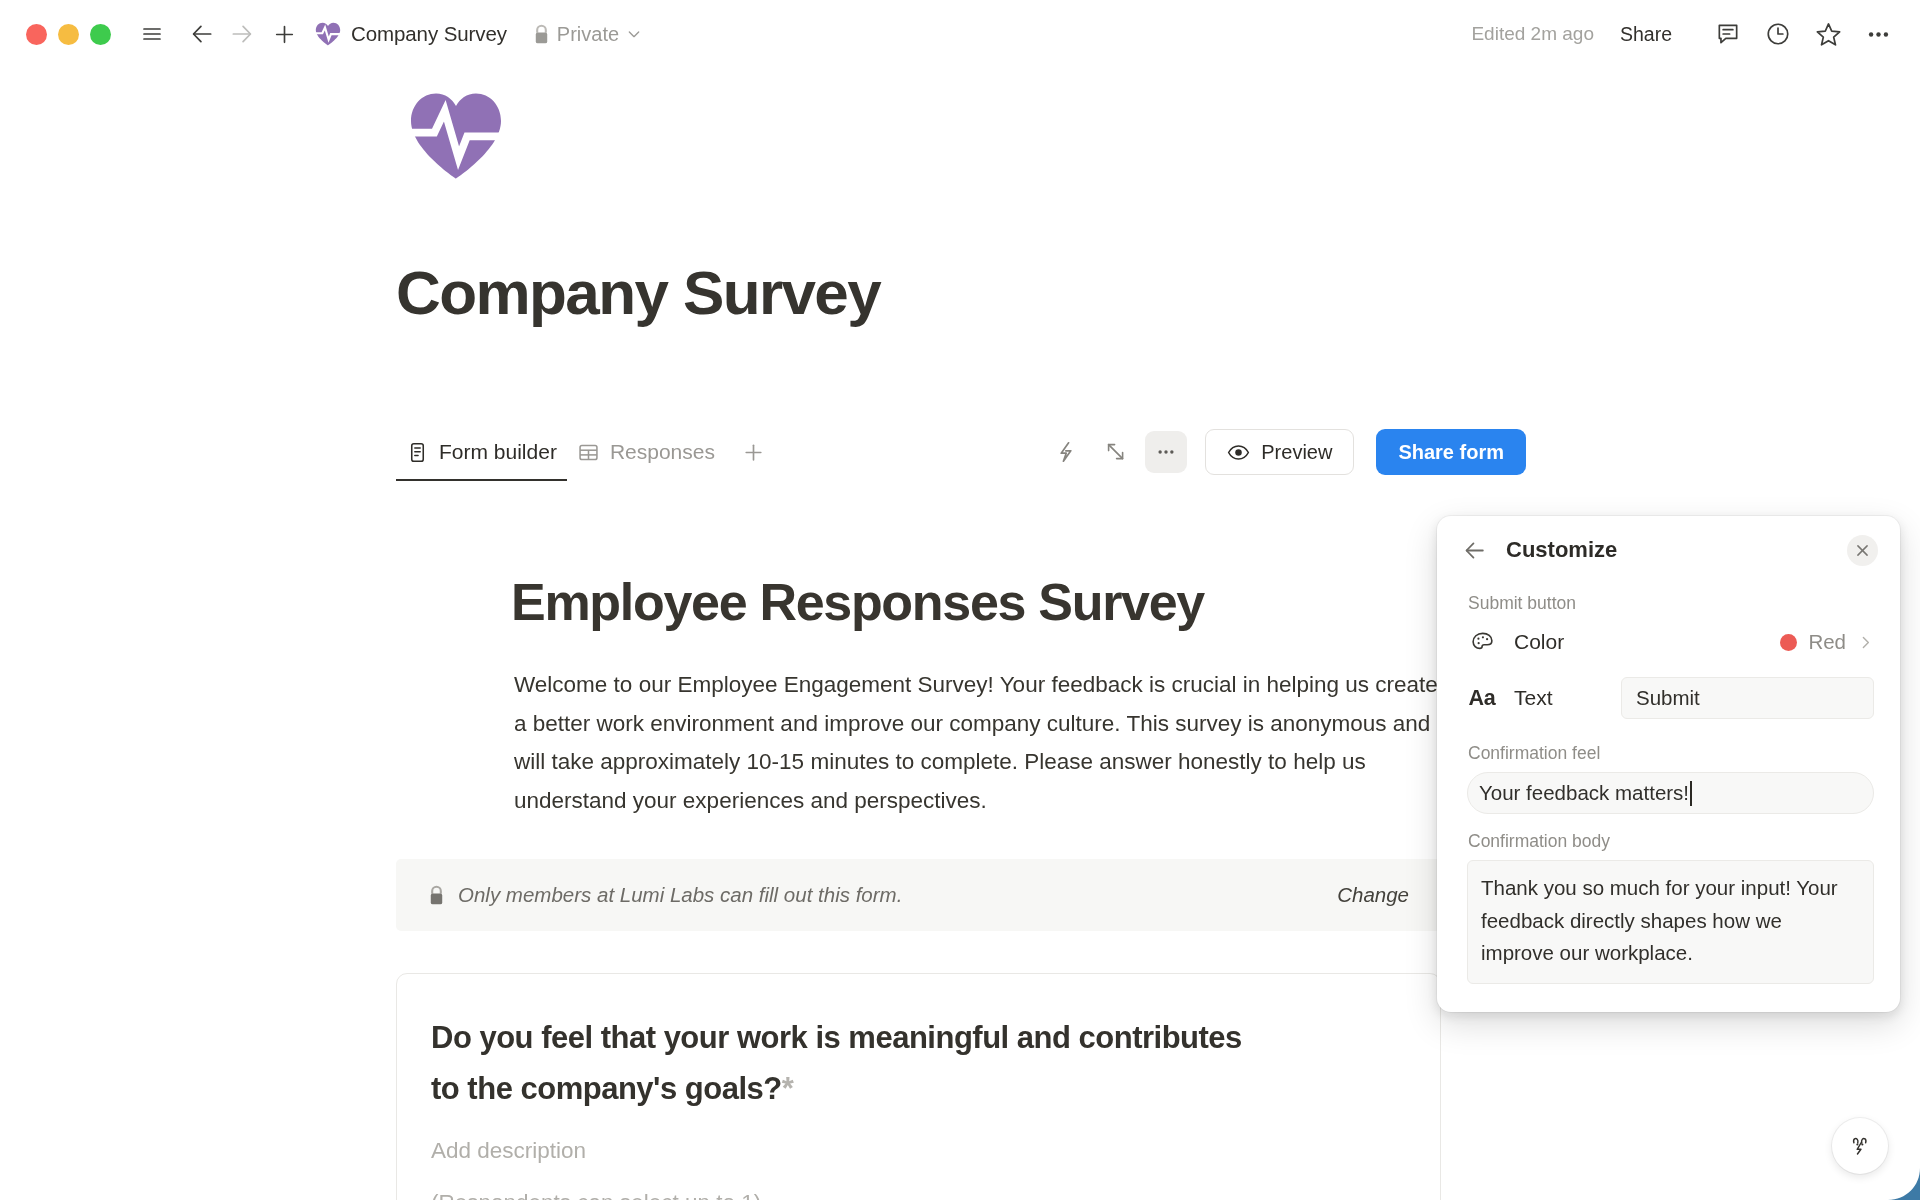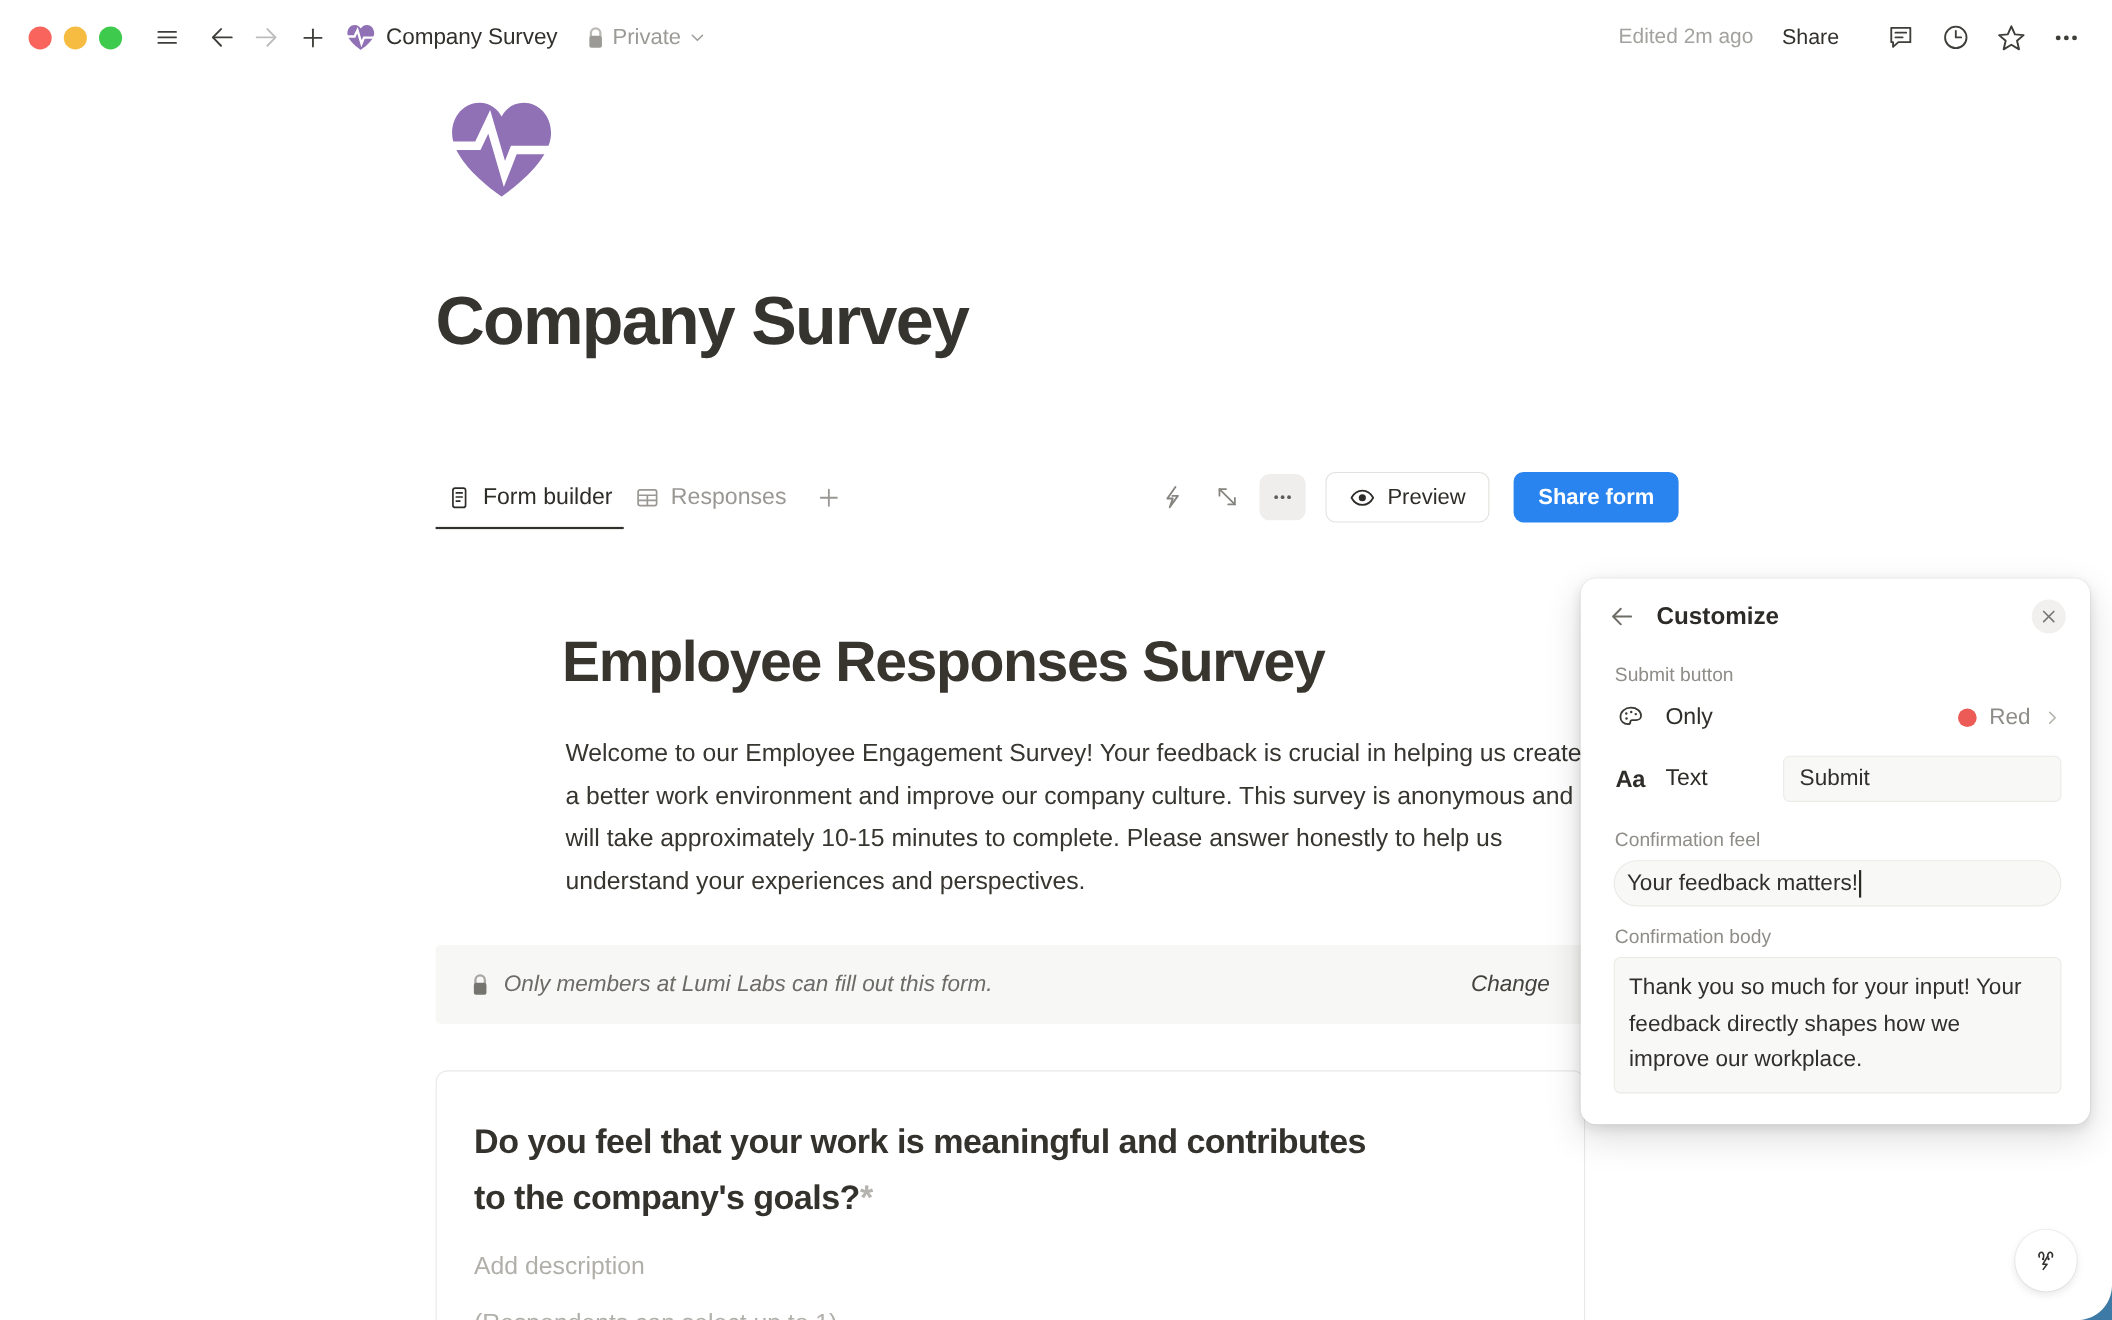--- a/index.html
+++ b/index.html
@@ -235,21 +235,21 @@
   }
   #question-hint {
     margin-top: 26px;
     font-size: 22.5px;
     color: #b1afaa;
   }
 
   
   #customize-panel {
     position: absolute;
-    left: 1437px; top: 458px;
+    left: 1437px; top: 448px;
     width: 463px;
     background: #ffffff;
     border-radius: 14px;
     box-shadow: 0 0 0 1px rgba(15,15,15,0.045),
                 0 4px 11px rgba(15,15,15,0.10),
                 0 12px 34px rgba(15,15,15,0.14);
     padding: 0 0 28px 0;
     z-index: 30;
   }
   #panel-head {
@@ -594,21 +594,21 @@
     <div class="prop-row">
       <div class="prop-icon">
         <svg width="25" height="25" viewBox="0 0 24 24" fill="none" stroke="currentColor" stroke-width="1.55" stroke-linecap="round" stroke-linejoin="round">
           <path d="M12.2 3.2 C6.9 3.2 3 6.7 3 11.3 C3 15.1 6 17.6 9.4 17.6 C11 17.6 11.6 17 11.6 15.9 C11.6 14.7 12.3 14.1 13.5 14.1 H16.5 C19.1 14.1 21 12.5 21 10.2 C21 6.2 17.1 3.2 12.2 3.2 Z"></path>
           <circle cx="8.1" cy="8.3" r="1.05" fill="currentColor" stroke="none"></circle>
           <circle cx="12.4" cy="7.0" r="1.05" fill="currentColor" stroke="none"></circle>
           <circle cx="16.4" cy="8.8" r="1.05" fill="currentColor" stroke="none"></circle>
           <circle cx="8.3" cy="12.6" r="1.05" fill="currentColor" stroke="none"></circle>
         </svg>
       </div>
-      <div class="prop-name">Only</div>
+      <div class="prop-name">Color</div>
       <div class="prop-value-wrap">
         <div id="color-swatch"></div>
         <div id="color-value">Red</div>
         <div id="color-chevron">
           <svg width="17" height="17" viewBox="0 0 24 24" fill="none" stroke="currentColor" stroke-width="2" stroke-linecap="round" stroke-linejoin="round">
             <polyline points="9,5 16,12 9,19"></polyline>
           </svg>
         </div>
       </div>
     </div>

